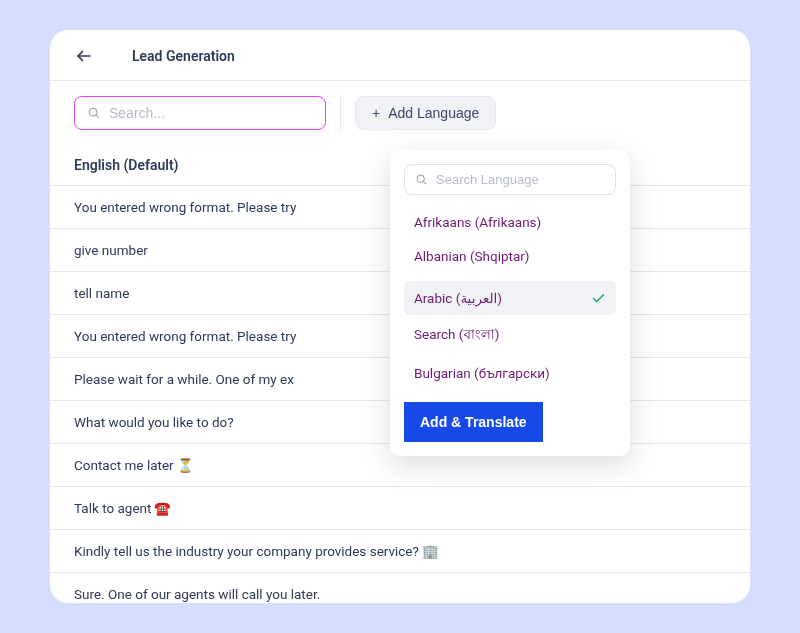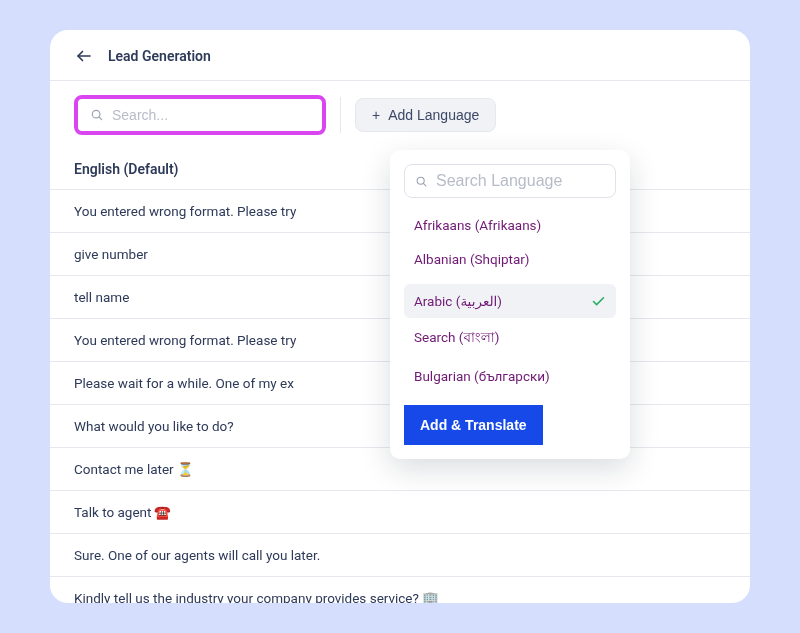--- a/index.html
+++ b/index.html
@@ -17,20 +17,21 @@
       height: 573px;
       background: #fff;
       border-radius: 18px;
       overflow: hidden;
       position: relative;
     }
     .header {
       display: flex;
       align-items: center;
       padding: 16px 24px 14px 24px;
+      gap: 24px;
     }
     .back-arrow {
       width: 20px;
       height: 20px;
       display: flex;
       align-items: center;
       justify-content: center;
       cursor: pointer;
     }
     .page-title {
@@ -46,21 +47,21 @@
     }
     .toolbar {
       display: flex;
       align-items: center;
       padding: 14px 24px;
       gap: 14px;
     }
     .search-wrap {
       display: flex;
       align-items: center;
-      border: 4px solid #d946ef;
+      border: 1px solid #d946ef;
       border-radius: 8px;
       padding: 8px 12px;
       width: 252px;
     }
     .search-icon {
       color: #9aa2b1;
       margin-right: 8px;
       display: flex;
       align-items: center;
     }
@@ -122,21 +123,21 @@
       display: flex;
       align-items: center;
       border: 1px solid #dfe2ea;
       border-radius: 8px;
       padding: 7px 10px;
       margin-bottom: 10px;
     }
     .dd-search-input {
       border: none;
       outline: none;
-      font-size: 16px;
+      font-size: 13px;
       width: 100%;
       background: transparent;
     }
     .dd-search-input::placeholder { color: #b7bcc8; }
     .dd-list { }
     .dd-item {
       padding: 9px 10px;
       font-size: 13.5px;
       color: #701a75;
       border-radius: 6px;
@@ -203,22 +204,22 @@
 
   <div>
     <div class="row">You entered wrong format. Please try</div>
     <div class="row">give number</div>
     <div class="row">tell name</div>
     <div class="row">You entered wrong format. Please try</div>
     <div class="row">Please wait for a while. One of my ex</div>
     <div class="row">What would you like to do?</div>
     <div class="row">Contact me later ⏳</div>
     <div class="row">Talk to agent ☎️</div>
+    <div class="row">Kindly tell us the industry your company provides service? 🏢</div>
     <div class="row">Sure. One of our agents will call you later.</div>
-    <div class="row">Kindly tell us the industry your company provides service? 🏢</div>
   </div>
 
   <div class="dropdown">
     <div class="dd-search-wrap">
       <span class="search-icon">
         <svg width="13" height="13" viewBox="0 0 24 24" fill="none" stroke="#9aa2b1" stroke-width="2" stroke-linecap="round">
             <circle cx="10.5" cy="10.5" r="6.5"></circle>
             <line x1="20" y1="20" x2="15.3" y2="15.3"></line>
           </svg>
       </span>

